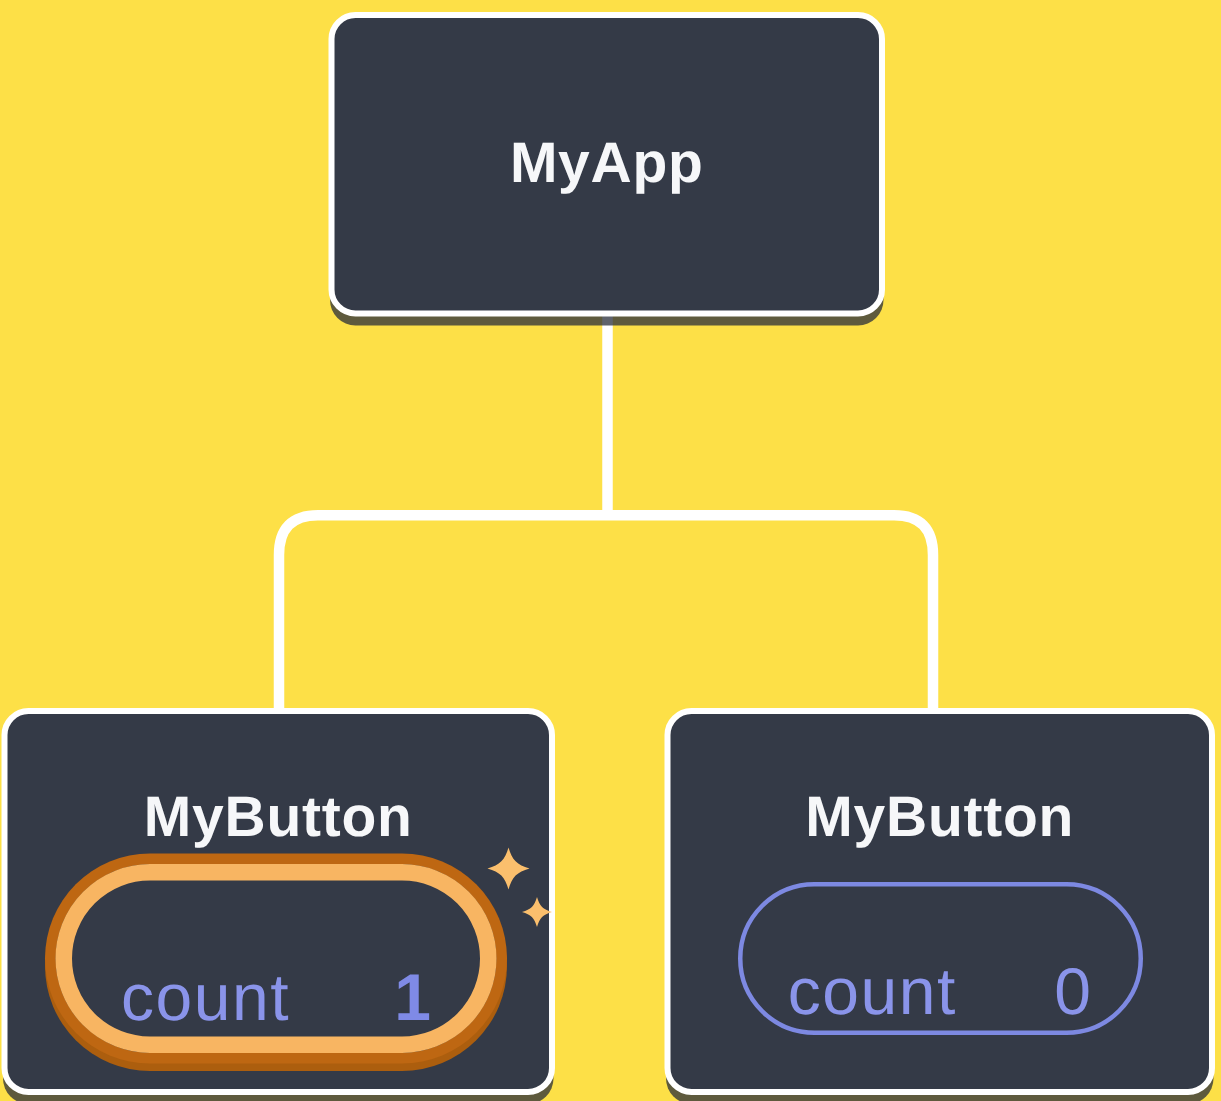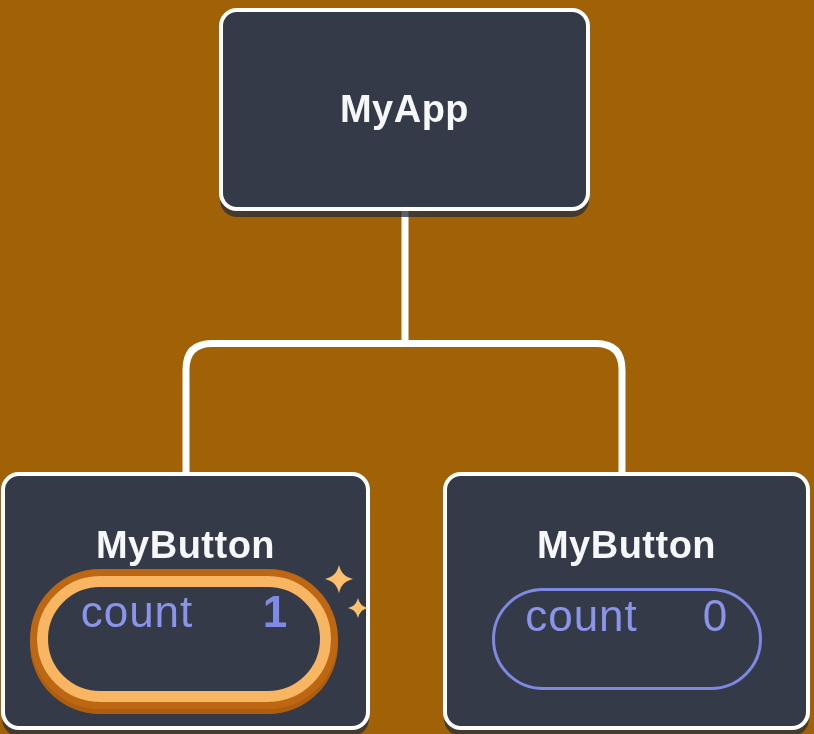--- a/index.html
+++ b/index.html
@@ -2,21 +2,21 @@
 <html><head>
 <meta charset="utf-8">
 <style>
   html,body{margin:0;padding:0;}
   body{
     font-family:"Liberation Sans","DejaVu Sans",sans-serif;
     background:#4C666D;
     width:814px;height:734px;overflow:hidden;
   }
   .canvas{
-    position:relative;width:814px;height:734px;background:#a16207;overflow:hidden;
+    position:relative;width:814px;height:734px;background:#fde047;overflow:hidden;
   }
   .connectors{
     position:absolute;left:0;top:0;width:814px;height:734px;z-index:1;
   }
   .node{
     position:absolute;
     background:#343A47;
     border:4px solid #FFFFFF;
     border-radius:18px;
     box-shadow:0 7px 0 -1px rgba(40,46,57,0.75);
@@ -30,21 +30,21 @@
   .node-child-left{left:1px;top:472px;width:369px;height:258px;}
   .node-child-right{left:443px;top:472px;width:367px;height:258px;}
   .node-title{
     color:#F6F7F9;font-size:38px;font-weight:600;letter-spacing:0.5px;
     text-align:center;white-space:nowrap;
   }
   .child-title{
     position:absolute;left:0;right:0;top:48px;
   }
   .state-pill{
-    position:absolute;display:flex;align-items:flex-start;box-sizing:border-box;
+    position:absolute;display:flex;align-items:flex-end;box-sizing:border-box;
     background:transparent;
   }
   .state-pill .cell{
     display:flex;align-items:center;justify-content:center;
   }
   .state-name{
     font-size:44px;color:#8A94EA;letter-spacing:1px;
   }
   .state-value{
     font-size:44px;color:#8A94EA;

